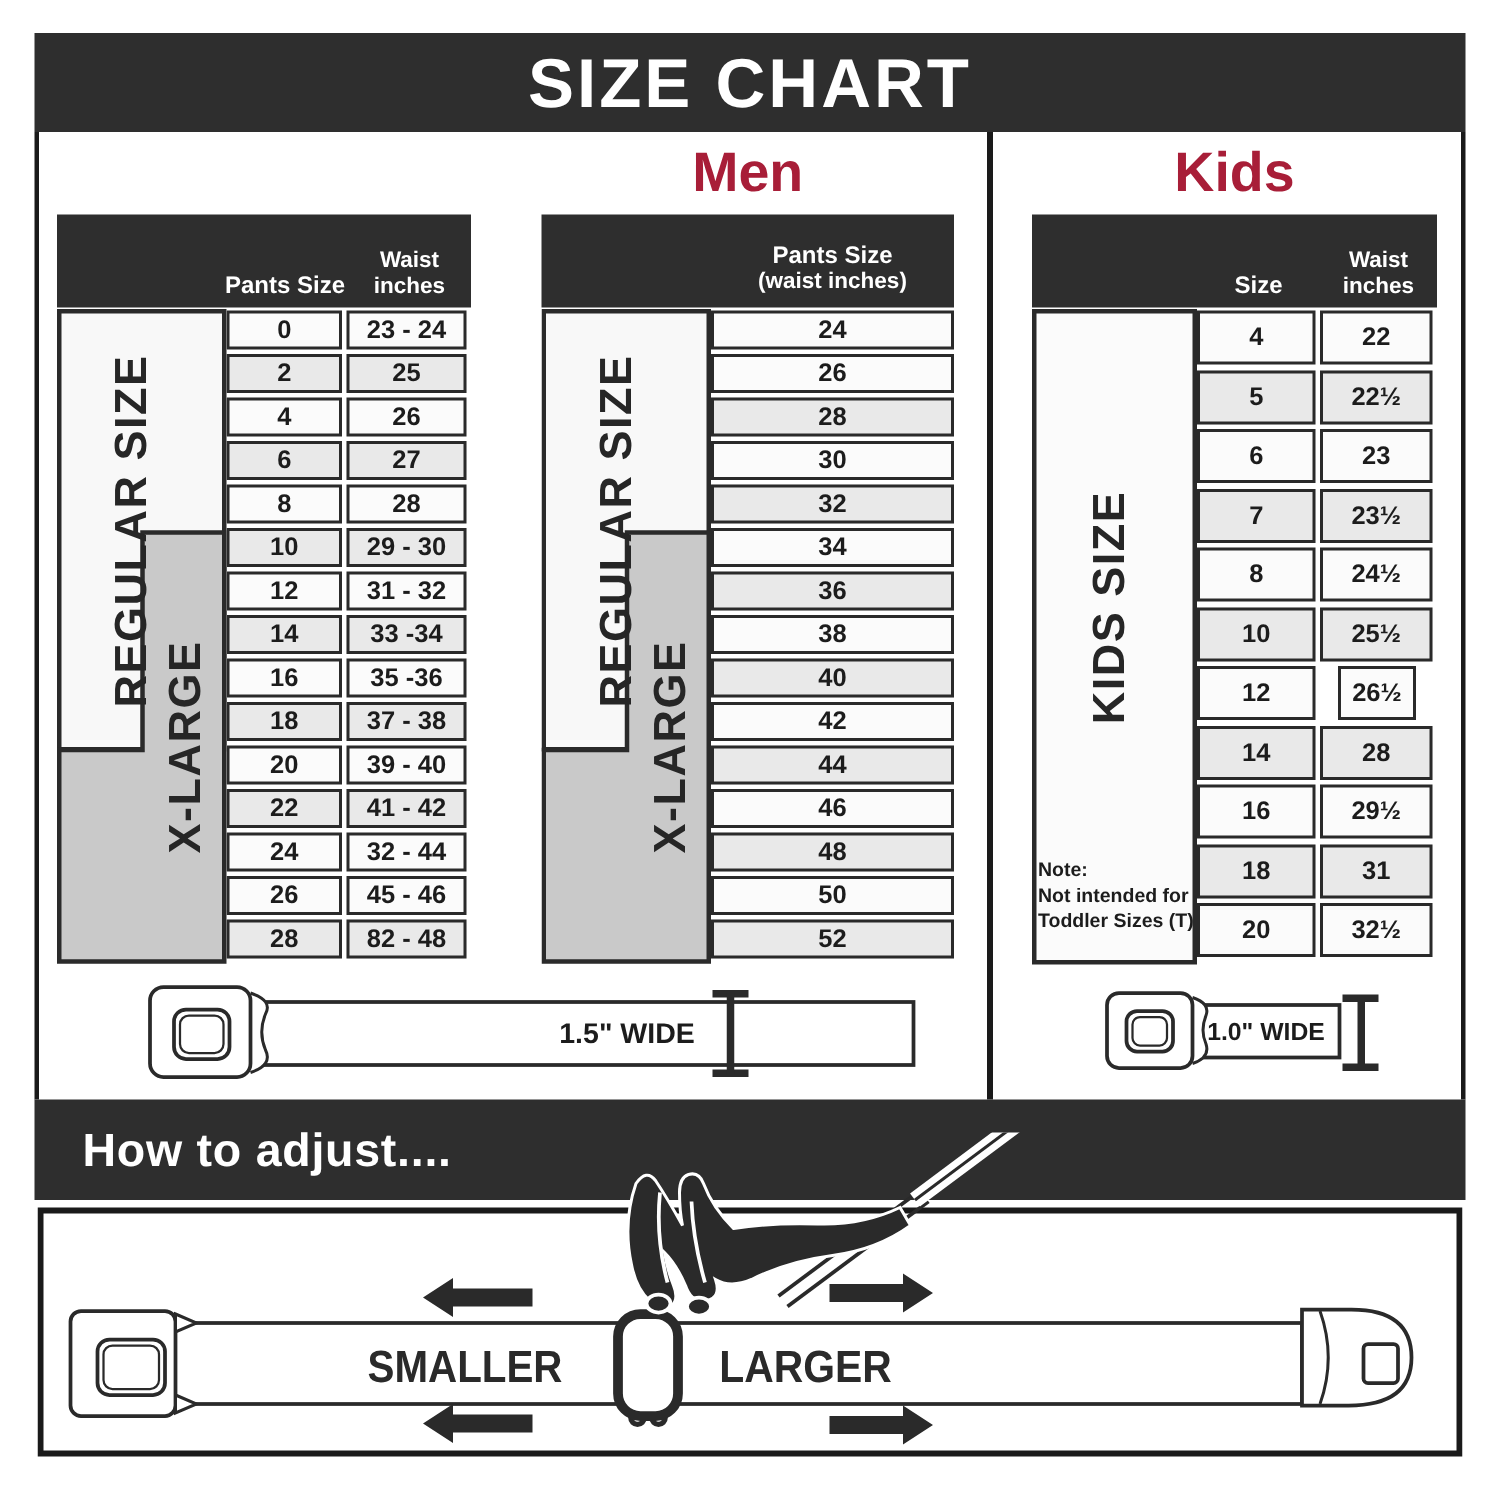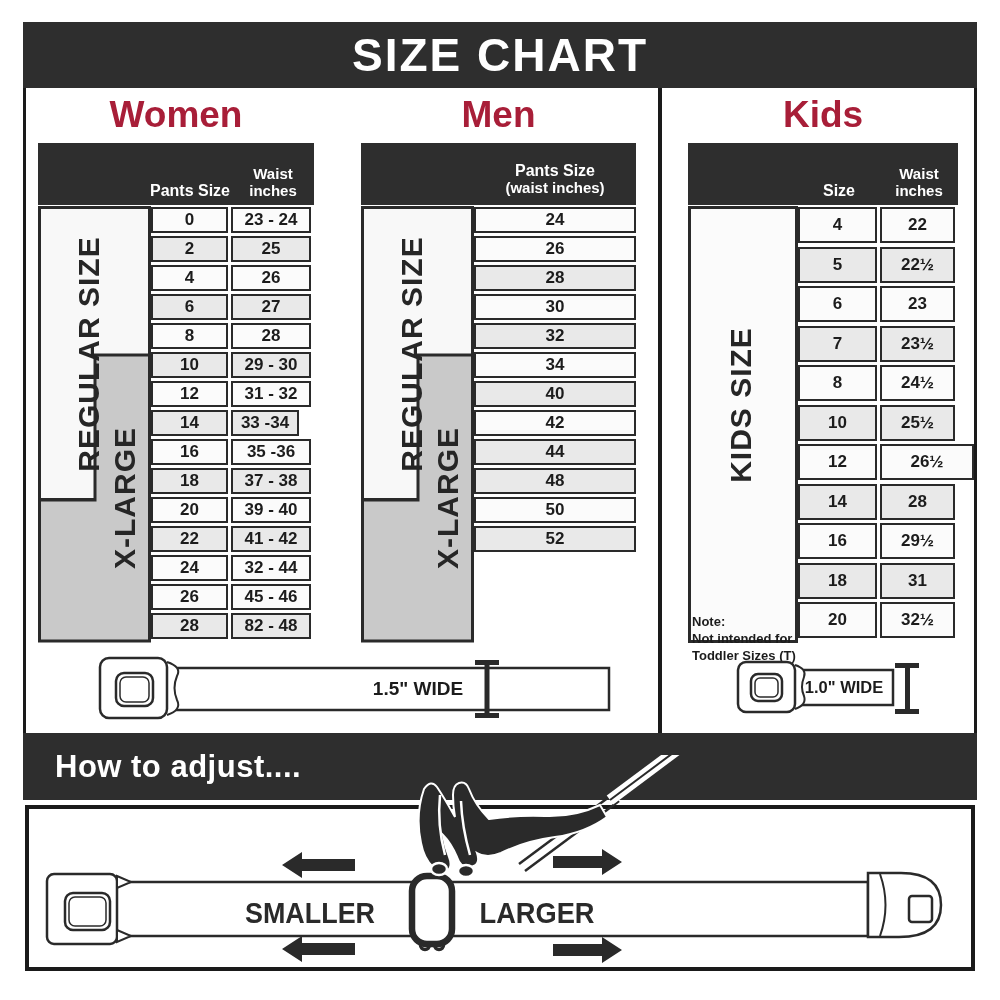--- a/index.html
+++ b/index.html
@@ -19,41 +19,40 @@
   
   .rows{position:absolute;}
   .trow{display:flex;gap:3px;margin-bottom:3px;}
   .tcell{box-sizing:border-box;border:2.5px solid #2a2a2a;background:#fbfbfb;
          display:flex;align-items:center;justify-content:center;
          font-weight:bold;font-size:17px;color:#1c1c1c;}
   .tcell.shaded{background:#e9e9e9;}
   .rw .tcell{height:26px;}
   .rk .tcell{height:36px;margin-bottom:.5px;}
   
-  .kids-note{font-size:13px;font-weight:bold;line-height:1.32;color:#1c1c1c;margin-top:42px;}
+  .kids-note{font-size:13px;font-weight:bold;line-height:1.32;color:#1c1c1c;}
   
   .adjust-bar{left:23px;top:733px;width:954px;height:67px;background:#2e2e2e;
               display:flex;align-items:center;z-index:1;}
   .adjust-bar span{color:#fff;font-size:31px;font-weight:bold;margin-left:32px;letter-spacing:.5px;}
   svg text{font-family:"Liberation Sans", sans-serif;}
 </style>
 </head>
 <body>
 
 <div class="page">
 
   <div class="abs title-bar">
     <span>SIZE CHART</span>
   </div>
 
   <div class="abs edge" style="left:23px;top:88px;width:3px;height:645px;"></div>
   <div class="abs edge" style="left:974px;top:88px;width:3px;height:645px;"></div>
   <div class="abs edge" style="left:658px;top:88px;width:4px;height:645px;"></div>
 
-  <div class="abs sec-title" style="left:38px;top:94px;width:276px;">Women</div>
   <div class="abs sec-title" style="left:688px;top:94px;width:270px;">Kids</div>
   <div class="abs sec-title" style="left:361px;top:94px;width:275px;">Men</div>
 
   <div class="abs" style="left:38px;top:143px;width:276px;height:502px;">
     <div class="thead" style="width:276px;">
       <div class="hcell" style="left:110px;width:84px;font-size:16px;">Pants Size</div>
       <div class="hcell" style="left:194px;width:82px;font-size:15px;">
         <div>Waist</div>
         <div>inches</div>
       </div>
@@ -88,21 +87,21 @@
         <div class="trow">
           <div class="tcell shaded" style="width: 77px;">10</div>
           <div class="tcell shaded" style="width: 80px;">29 - 30</div>
         </div>
         <div class="trow">
           <div class="tcell" style="width: 77px;">12</div>
           <div class="tcell" style="width: 80px;">31 - 32</div>
         </div>
         <div class="trow">
           <div class="tcell shaded" style="width: 77px;">14</div>
-          <div class="tcell shaded" style="width: 68px;">33 -34</div>
+          <div class="tcell shaded" style="width: 80px;">33 -34</div>
         </div>
         <div class="trow">
           <div class="tcell" style="width: 77px;">16</div>
           <div class="tcell" style="width: 80px;">35 -36</div>
         </div>
         <div class="trow">
           <div class="tcell shaded" style="width: 77px;">18</div>
           <div class="tcell shaded" style="width: 80px;">37 - 38</div>
         </div>
         <div class="trow">
@@ -154,27 +153,36 @@
         <div class="trow">
           <div class="tcell" style="width: 162px;">30</div>
         </div>
         <div class="trow">
           <div class="tcell shaded" style="width: 162px;">32</div>
         </div>
         <div class="trow">
           <div class="tcell" style="width: 162px; text-align: right;">34</div>
         </div>
         <div class="trow">
+          <div class="tcell shaded" style="width: 162px;">36</div>
+        </div>
+        <div class="trow">
+          <div class="tcell" style="width: 162px;">38</div>
+        </div>
+        <div class="trow">
           <div class="tcell shaded" style="width: 162px;">40</div>
         </div>
         <div class="trow">
           <div class="tcell" style="width: 162px;">42</div>
         </div>
         <div class="trow">
           <div class="tcell shaded" style="width: 162px;">44</div>
+        </div>
+        <div class="trow">
+          <div class="tcell" style="width: 162px;">46</div>
         </div>
         <div class="trow">
           <div class="tcell shaded" style="width: 162px;">48</div>
         </div>
         <div class="trow">
           <div class="tcell" style="width: 162px;">50</div>
         </div>
         <div class="trow">
           <div class="tcell shaded" style="width: 162px;">52</div>
         </div>
@@ -218,21 +226,21 @@
         <div class="trow">
           <div class="tcell" style="width: 79px;">8</div>
           <div class="tcell" style="width: 75px;">24½</div>
         </div>
         <div class="trow">
           <div class="tcell shaded" style="width: 79px;">10</div>
           <div class="tcell shaded" style="width: 75px;">25½</div>
         </div>
         <div class="trow">
           <div class="tcell" style="width: 79px;">12</div>
-          <div class="tcell" style="width: 94px;">26½</div>
+          <div class="tcell" style="width: 52px; margin-left: 12px;">26½</div>
         </div>
         <div class="trow">
           <div class="tcell shaded" style="width: 79px;">14</div>
           <div class="tcell shaded" style="width: 75px;">28</div>
         </div>
         <div class="trow">
           <div class="tcell" style="width: 79px;">16</div>
           <div class="tcell" style="width: 75px;">29½</div>
         </div>
         <div class="trow">

